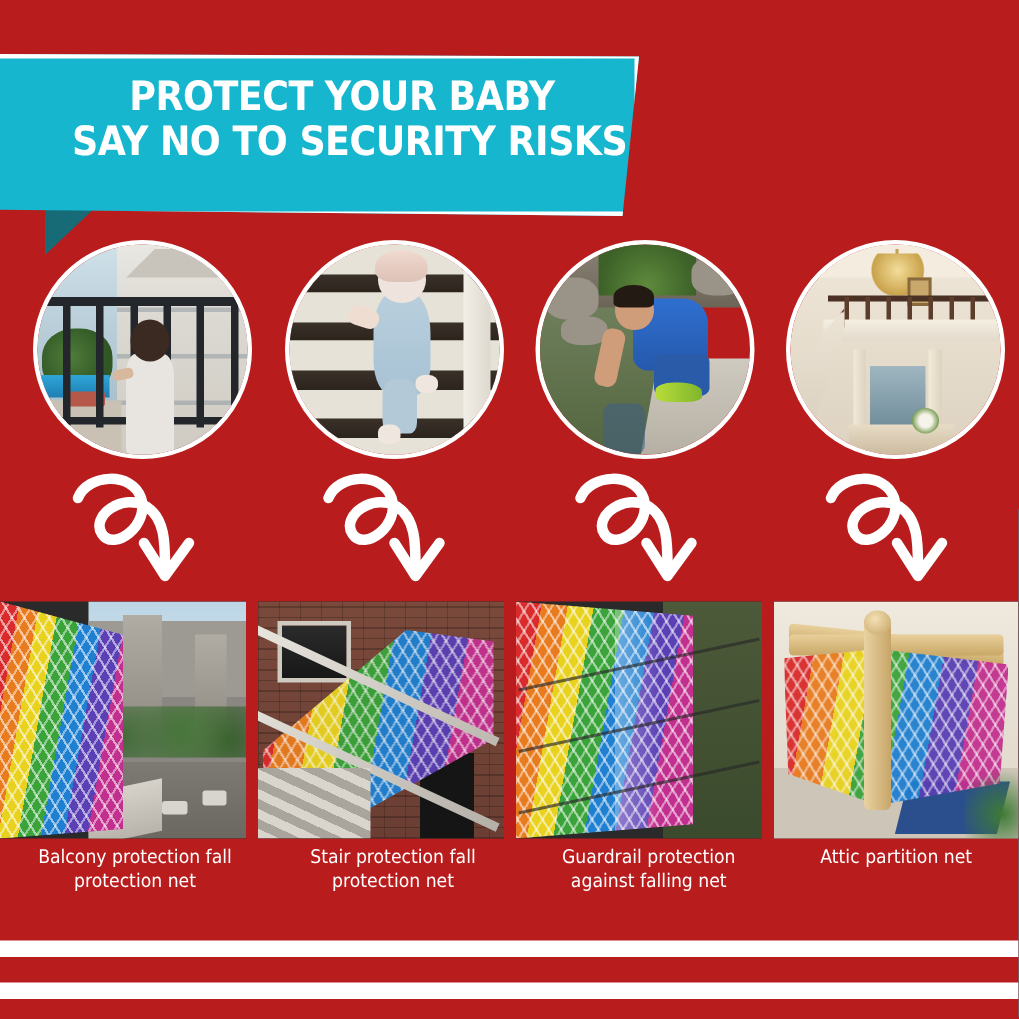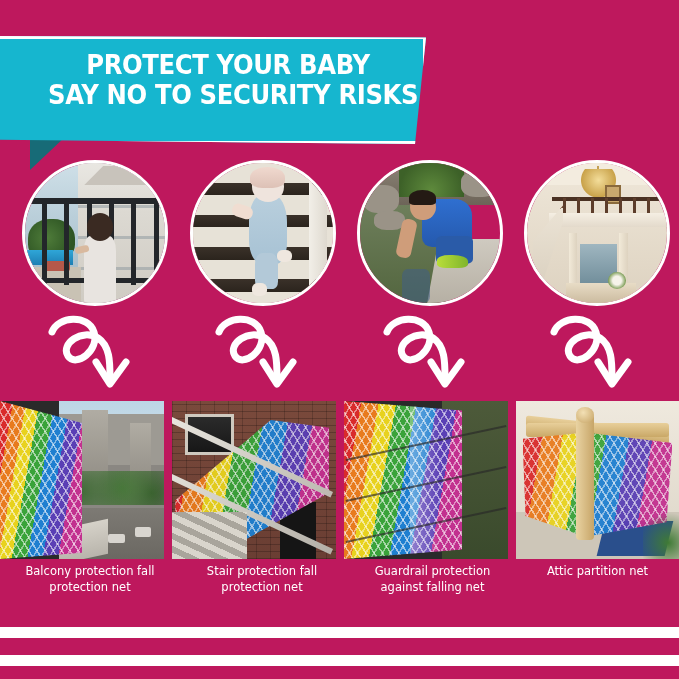--- a/index.html
+++ b/index.html
@@ -12,21 +12,21 @@
     height: 679px;
     overflow: hidden;
     background: #16b6cf;
     font-family: "Liberation Sans", sans-serif;
     position: relative;
   }
 
   #poster {
     position: absolute;
     inset: 0;
-    background: #be185d;
+    background: #b91c1c;
   }
 
   
   .ribbon-wrap {
     position: absolute;
     left: -14px;
     top: 36px;
     width: 440px;
     height: 108px;
   }

